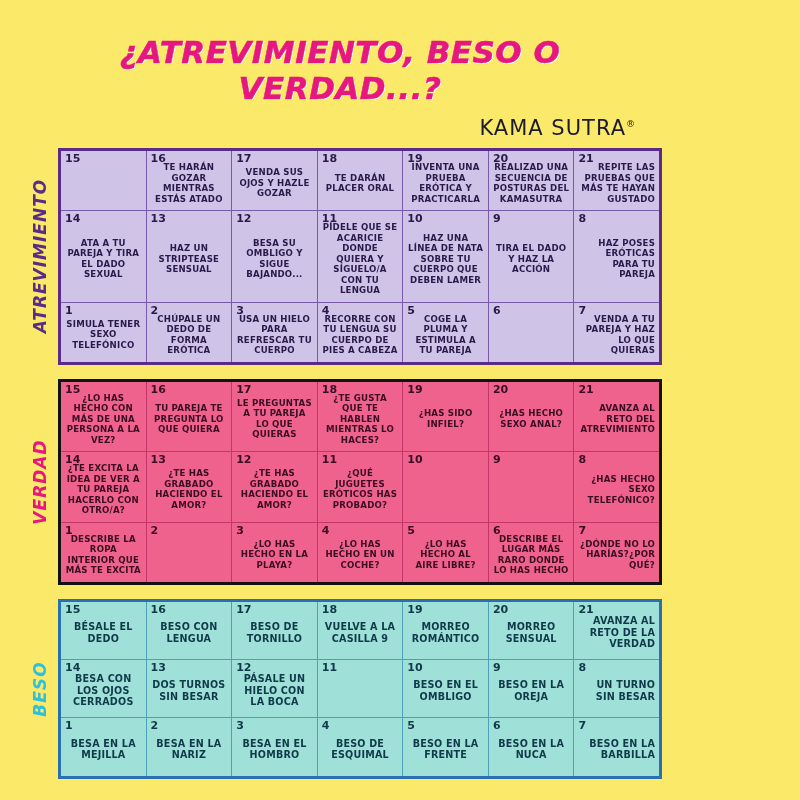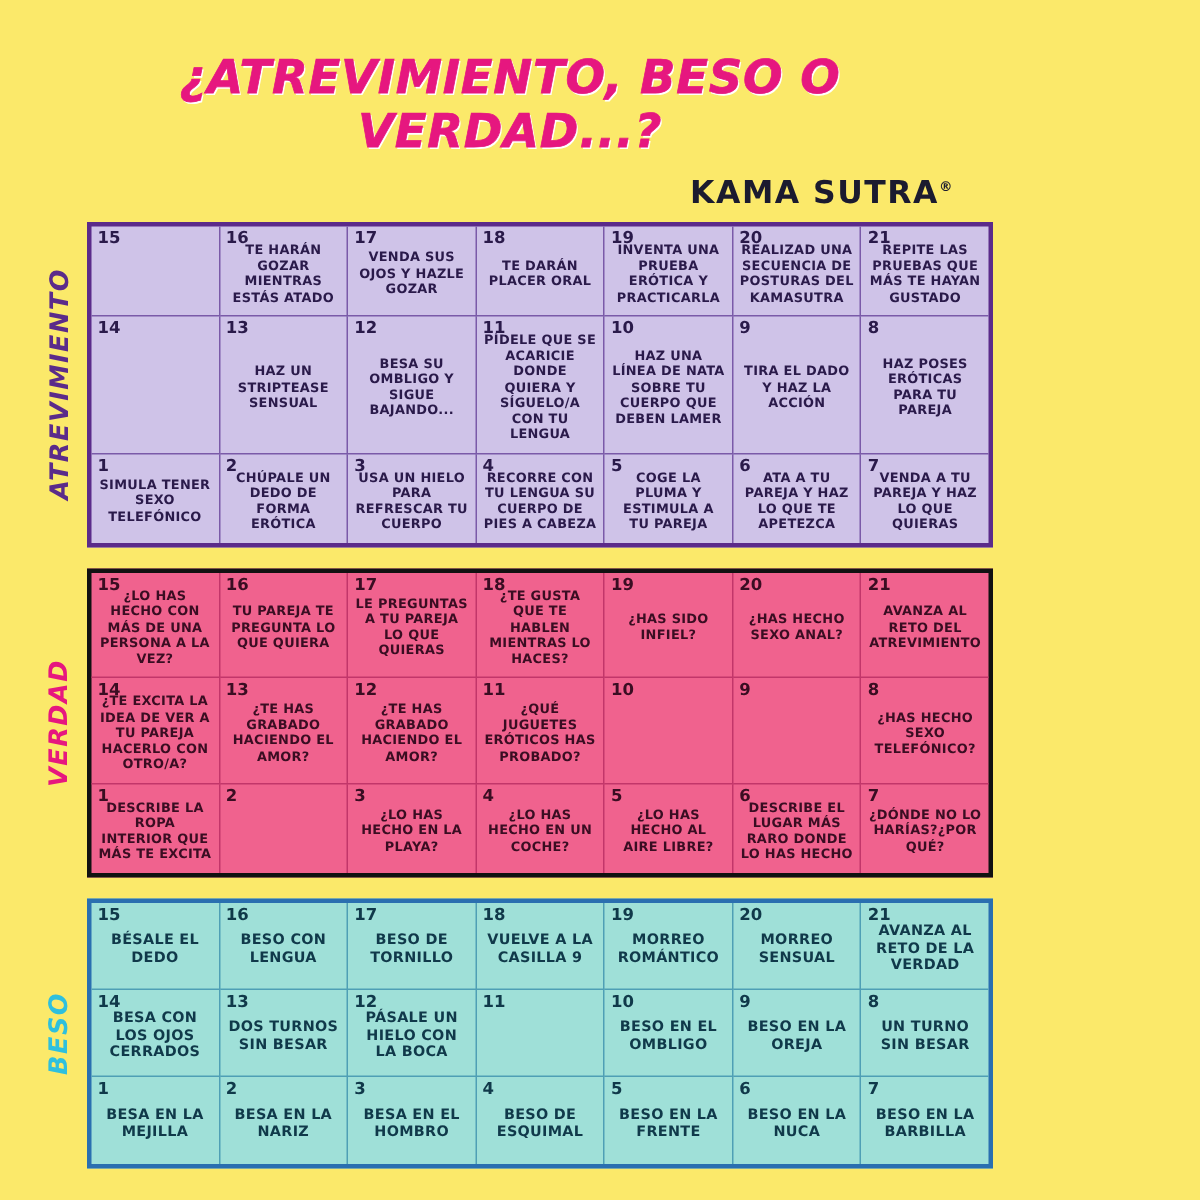--- a/index.html
+++ b/index.html
@@ -19,21 +19,21 @@
     font-size:31px;
     letter-spacing:0.5px;
     color:#e6177f;
     padding-top:34px;
     text-shadow:1px 1px 0 #ffffff;
     -webkit-text-stroke:0.5px #e6177f;
   }
   .brand{
     text-align:right;
     font-family:"DejaVu Sans", sans-serif;
-    font-weight:bold;
+    font-weight:normal;
     font-size:21px;
     color:#1b1b2f;
     letter-spacing:1px;
     margin:10px 26px 8px 0;
     position:relative;
   }
   .brand sup{font-size:9px;vertical-align:super;}
 
   
   .block{
@@ -70,21 +70,21 @@
     border-bottom:1.5px solid rgba(0,0,0,.55);
     position:relative;
     padding:4px 4px 6px 4px;
     min-height:58px;
     display:flex;
     align-items:center;
     justify-content:center;
     text-align:center;
   }
   .row:last-child .cell{border-bottom:none;}
-  .cell:last-child{border-right:none;}
+  .cell:last-child{border-right:none;text-align:right;}
   .num{
     position:absolute;
     top:2px;left:4px;
     font-family:"DejaVu Sans", sans-serif;
     font-weight:bold;
     font-size:11px;
     line-height:11px;
   }
   .txt{
     font-family:"DejaVu Sans", sans-serif;
@@ -157,20 +157,21 @@
         </div>
       <div class="cell">
           <span class="num">21</span>
           <span class="txt">REPITE LAS PRUEBAS QUE MÁS TE HAYAN GUSTADO</span>
         </div>
     </div>
 
     <div class="row">
       <div class="cell">
           <span class="num">14</span>
+          <span class="txt">ATA A TU PAREJA Y TIRA EL DADO SEXUAL</span>
         </div>
       <div class="cell">
           <span class="num">13</span>
           <span class="txt">HAZ UN STRIPTEASE SENSUAL</span>
         </div>
       <div class="cell">
           <span class="num">12</span>
           <span class="txt">BESA SU OMBLIGO Y SIGUE BAJANDO...</span>
         </div>
       <div class="cell">
@@ -207,21 +208,20 @@
       <div class="cell">
           <span class="num">4</span>
           <span class="txt">RECORRE CON TU LENGUA SU CUERPO DE PIES A CABEZA</span>
         </div>
       <div class="cell">
           <span class="num">5</span>
           <span class="txt">COGE LA PLUMA Y ESTIMULA A TU PAREJA</span>
         </div>
       <div class="cell">
           <span class="num">6</span>
-          <span class="txt">ATA A TU PAREJA Y HAZ LO QUE TE APETEZCA</span>
         </div>
       <div class="cell">
           <span class="num">7</span>
           <span class="txt">VENDA A TU PAREJA Y HAZ LO QUE QUIERAS</span>
         </div>
     </div>
   </div>
 
   <div class="block" id="block-verdad">
     <div class="side-label lbl-verdad">

